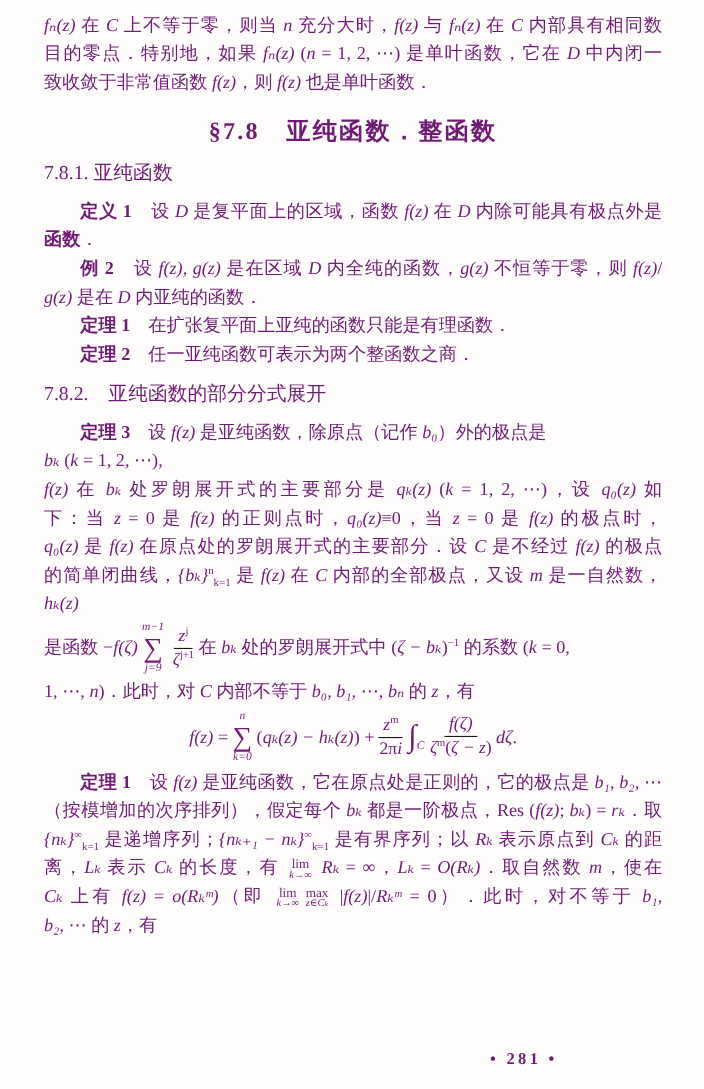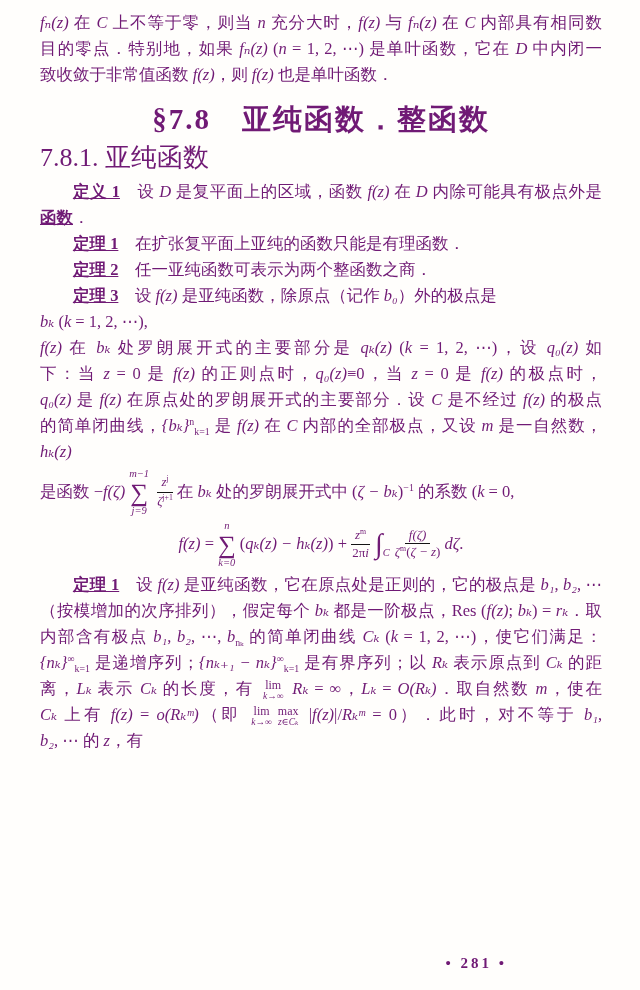--- a/index.html
+++ b/index.html
@@ -7,31 +7,31 @@
     position:relative; width:640px; height:990px; box-sizing:border-box;
     padding:10px 38px 0 40px; overflow:hidden;
     background:#fffefc; color:#141414;
     font-family:"Liberation Serif","DejaVu Serif",serif;
     font-size:16.5px; line-height:26px;
   }
   .line { min-height:26px; }
   .full { text-align:justify; text-align-last:justify; }
   .indent { text-indent:2em; }
   .center { text-align:left; }
-  b { font-weight:700;text-decoration:underline; }
+  b { font-weight:700; }
   i { font-style:italic; }
   sup,sub { font-size:0.6em; line-height:1; }
-  .sec-head { text-align:center; font-weight:700; font-size:29px; letter-spacing:2px; margin:16px 0 10px; line-height:30px; }
-  .sub-head { font-size:26px; margin:10px 0 8px; line-height:27px; }
+  .sec-head { text-align:center; font-weight:700; font-size:22px; letter-spacing:2px; margin:16px 0 10px; line-height:30px; }
+  .sub-head { font-size:18px; margin:10px 0 8px; line-height:27px; }
   .display-line { display:flex; align-items:center; justify-content:center; margin:4px 0; }
   .flex-line { display:flex; align-items:center; margin:3px 0; }
   .bigop { display:inline-flex; flex-direction:column; align-items:center; line-height:1; margin:0 4px; }
   .op-sym { font-size:25px; line-height:1; }
   .op-sup,.op-sub { font-size:10.5px; font-style:italic; line-height:1.1; }
-  .frac { display:inline-flex; flex-direction:column; align-items:center; line-height:1.15; margin:0 4px; font-size:13px; }
+  .frac { display:inline-flex; flex-direction:column; align-items:center; line-height:1.15; margin:0 4px; font-size:16px; }
   .frac .num { border-bottom:1.2px solid #141414; padding:0 4px 1px; }
   .frac .den { padding-top:1px; }
   .int { display:inline-flex; align-items:flex-end; margin:0 1px; }
   .int-sym { font-size:28px; line-height:1; }
   .int-sub { font-style:italic; font-size:10.5px; }
   .stk { display:inline-flex; flex-direction:column; align-items:center; vertical-align:middle; line-height:1.05; margin:0 3px; }
   .stk > span:first-child { font-size:12px; }
   .stk-b { font-size:9.5px; font-style:italic; }
   .footer { position:absolute; bottom:14px; right:133px; font-size:15px; letter-spacing:3px; font-weight:700; }
   .mt { margin-top:5px; }
@@ -50,29 +50,34 @@
   <div class="sec-head">§7.8　亚纯函数．整函数</div>
 
   <div class="sub-head">7.8.1. 亚纯函数</div>
 
   <div class="mt">
     <div class="line full indent"><b>定义 1</b>　设 <i>D</i> 是复平面上的区域，函数 <i>f(z)</i> 在 <i>D</i> 内除可能具有极点外是</div>
     <div class="line"><b>函数</b>．</div>
   </div>
 
 
+  <div>
+    <div class="line full indent"><b>例 2</b>　设 <i>f(z)</i>, <i>g(z)</i> 是在区域 <i>D</i> 内全纯的函数，<i>g(z)</i> 不恒等于零，则 <i>f(z)</i>/</div>
+    <div class="line"><i>g(z)</i> 是在 <i>D</i> 内亚纯的函数．</div>
+  </div>
 
   <div>
     <div class="line indent"><b>定理 1</b>　在扩张复平面上亚纯的函数只能是有理函数．</div>
   </div>
 
   <div>
     <div class="line indent"><b>定理 2</b>　任一亚纯函数可表示为两个整函数之商．</div>
   </div>
 
+  <div class="sub-head">7.8.2.　亚纯函数的部分分式展开</div>
 
   <div>
     <div class="line indent"><b>定理 3</b>　设 <i>f(z)</i> 是亚纯函数，除原点（记作 <i>b₀</i>）外的极点是</div>
     <div class="line center"><i>bₖ</i> (<i>k</i> = 1, 2, ⋯),</div>
     <div class="line full"><i>f(z)</i> 在 <i>bₖ</i> 处罗朗展开式的主要部分是 <i>qₖ(z)</i> (<i>k</i> = 1, 2, ⋯)，设 <i>q₀(z)</i> 如</div>
     <div class="line full">下：当 <i>z</i> = 0 是 <i>f(z)</i> 的正则点时，<i>q₀(z)</i>≡0，当 <i>z</i> = 0 是 <i>f(z)</i> 的极点时，</div>
     <div class="line full"><i>q₀(z)</i> 是 <i>f(z)</i> 在原点处的罗朗展开式的主要部分．设 <i>C</i> 是不经过 <i>f(z)</i> 的极点</div>
     <div class="line full">的简单闭曲线，<i>{bₖ}</i><sup>n</sup><sub>k=1</sub> 是 <i>f(z)</i> 在 <i>C</i> 内部的全部极点，又设 <i>m</i> 是一自然数，<i>hₖ(z)</i></div>
 
     <div class="flex-line">
@@ -82,20 +87,21 @@
         <span class="op-sym">∑</span>
         <span class="op-sub">j=9</span>
       </span>
       <span class="frac">
         <span class="num"><i>z</i><sup>j</sup></span>
         <span class="den"><i>ζ</i><sup>j+1</sup></span>
       </span>
       <span> 在 <i>bₖ</i> 处的罗朗展开式中 (<i>ζ − bₖ</i>)<sup>−1</sup> 的系数 (<i>k</i> = 0,</span>
     </div>
 
+    <div class="line">1, ⋯, <i>n</i>)．此时，对 <i>C</i> 内部不等于 <i>b₀</i>, <i>b₁</i>, ⋯, <i>bₙ</i> 的 <i>z</i>，有</div>
   </div>
 
   <div class="display-line">
     <span><i>f(z)</i> = </span>
     <span class="bigop">
       <span class="op-sup">n</span>
       <span class="op-sym">∑</span>
       <span class="op-sub">k=0</span>
     </span>
     <span>(<i>qₖ(z) − hₖ(z)</i>) + </span>
@@ -110,21 +116,20 @@
     <span class="frac">
       <span class="num"><i>f(ζ)</i></span>
       <span class="den"><i>ζ</i><sup>m</sup>(<i>ζ − z</i>)</span>
     </span>
     <span> <i>dζ</i>.</span>
   </div>
 
   <div>
     <div class="line full indent"><b>定理 1</b>　设 <i>f(z)</i> 是亚纯函数，它在原点处是正则的，它的极点是 <i>b₁</i>, <i>b₂</i>, ⋯</div>
     <div class="line full">（按模增加的次序排列），假定每个 <i>bₖ</i> 都是一阶极点，Res (<i>f(z)</i>; <i>bₖ</i>) = <i>rₖ</i>．取</div>
-    <div class="line full">内部含有极点 <i>b₁</i>, <i>b₂</i>, ⋯, <i>b</i><sub>nₖ</sub> 的简单闭曲线 <i>Cₖ</i> (<i>k</i> = 1, 2, ⋯)，使它们满足：</div>
     <div class="line full"><i>{nₖ}</i><sup>∞</sup><sub>k=1</sub> 是递增序列；<i>{nₖ₊₁ − nₖ}</i><sup>∞</sup><sub>k=1</sub> 是有界序列；以 <i>Rₖ</i> 表示原点到 <i>Cₖ</i> 的距</div>
     <div class="line full">离，<i>Lₖ</i> 表示 <i>Cₖ</i> 的长度，有 <span class="stk">
           <span>lim</span>
           <span class="stk-b">k→∞</span>
         </span> <i>Rₖ</i> = ∞，<i>Lₖ</i> = <i>O(Rₖ)</i>．取自然数 <i>m</i>，使在</div>
     <div class="line full"><i>Cₖ</i> 上有 <i>f(z)</i> = <i>o(Rₖᵐ)</i>（即 <span class="stk">
           <span>lim</span>
           <span class="stk-b">k→∞</span>
         </span><span class="stk">
           <span>max</span>

